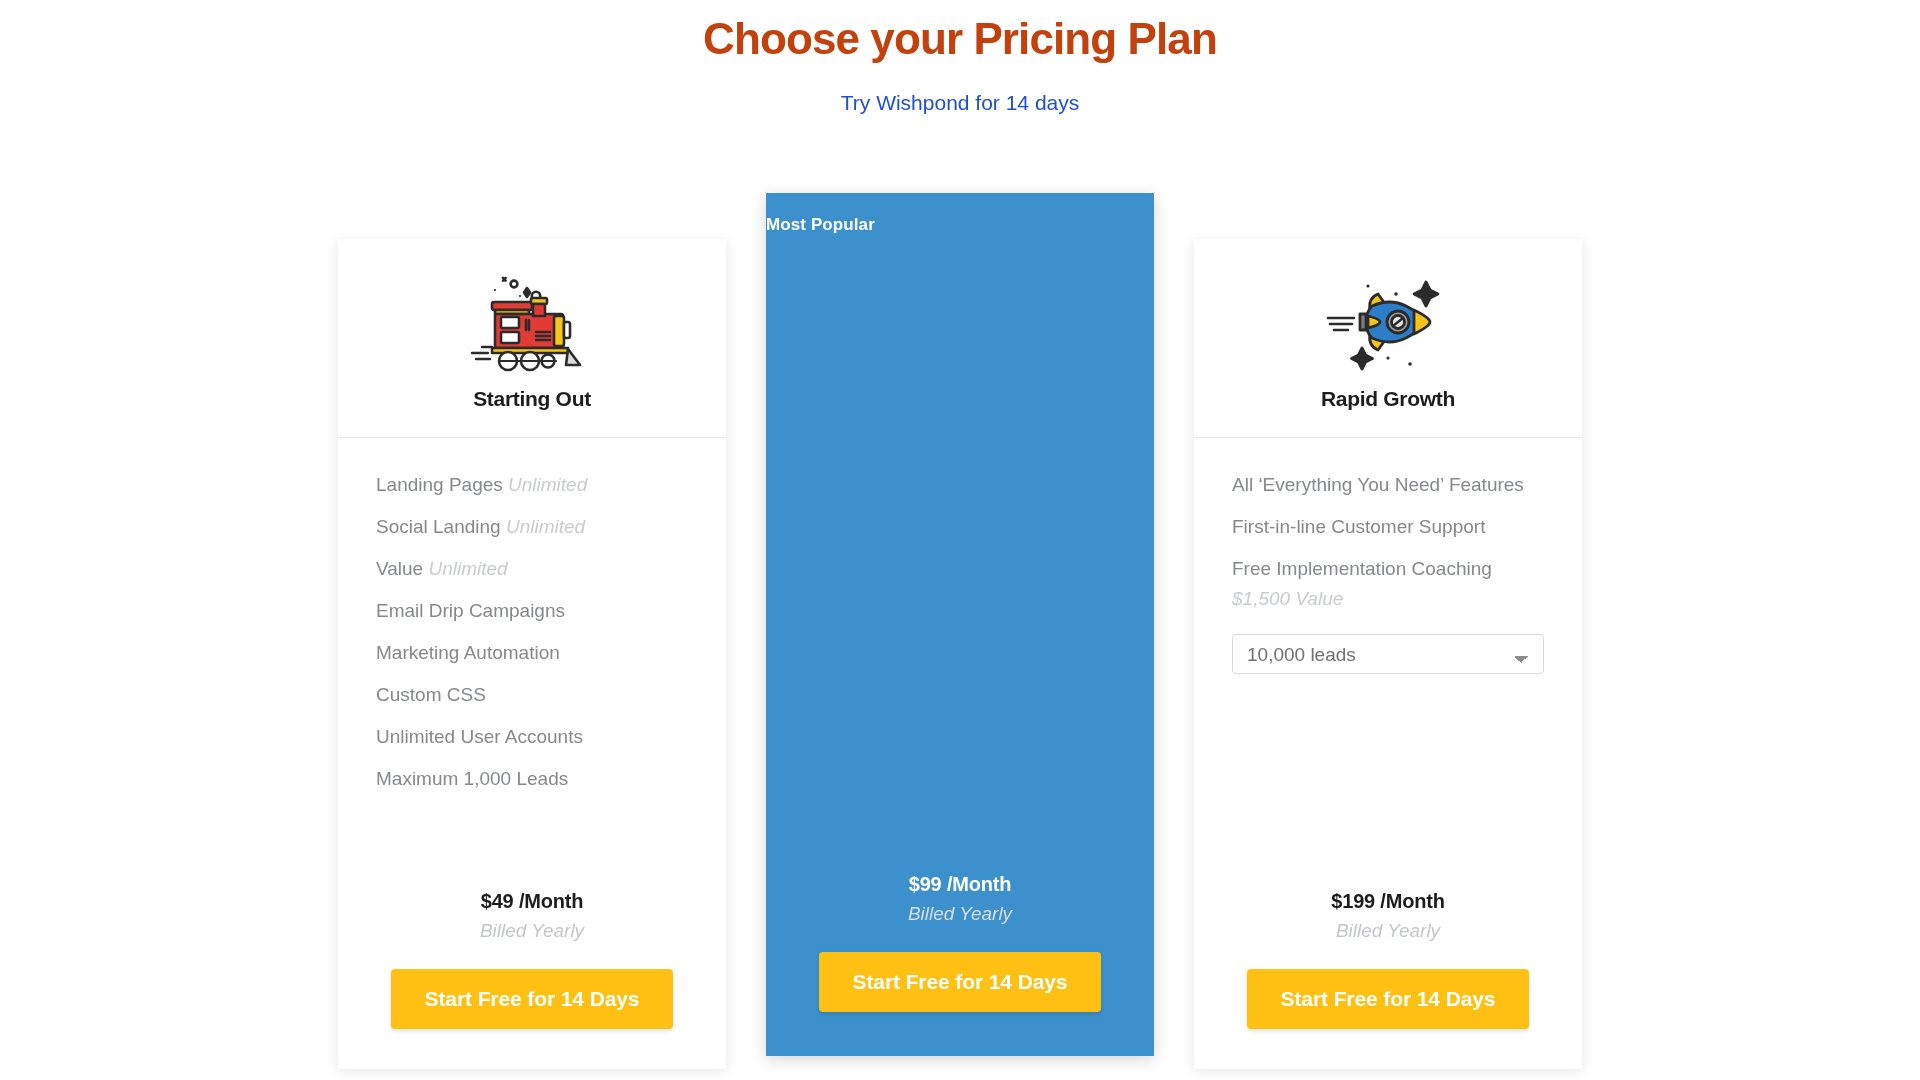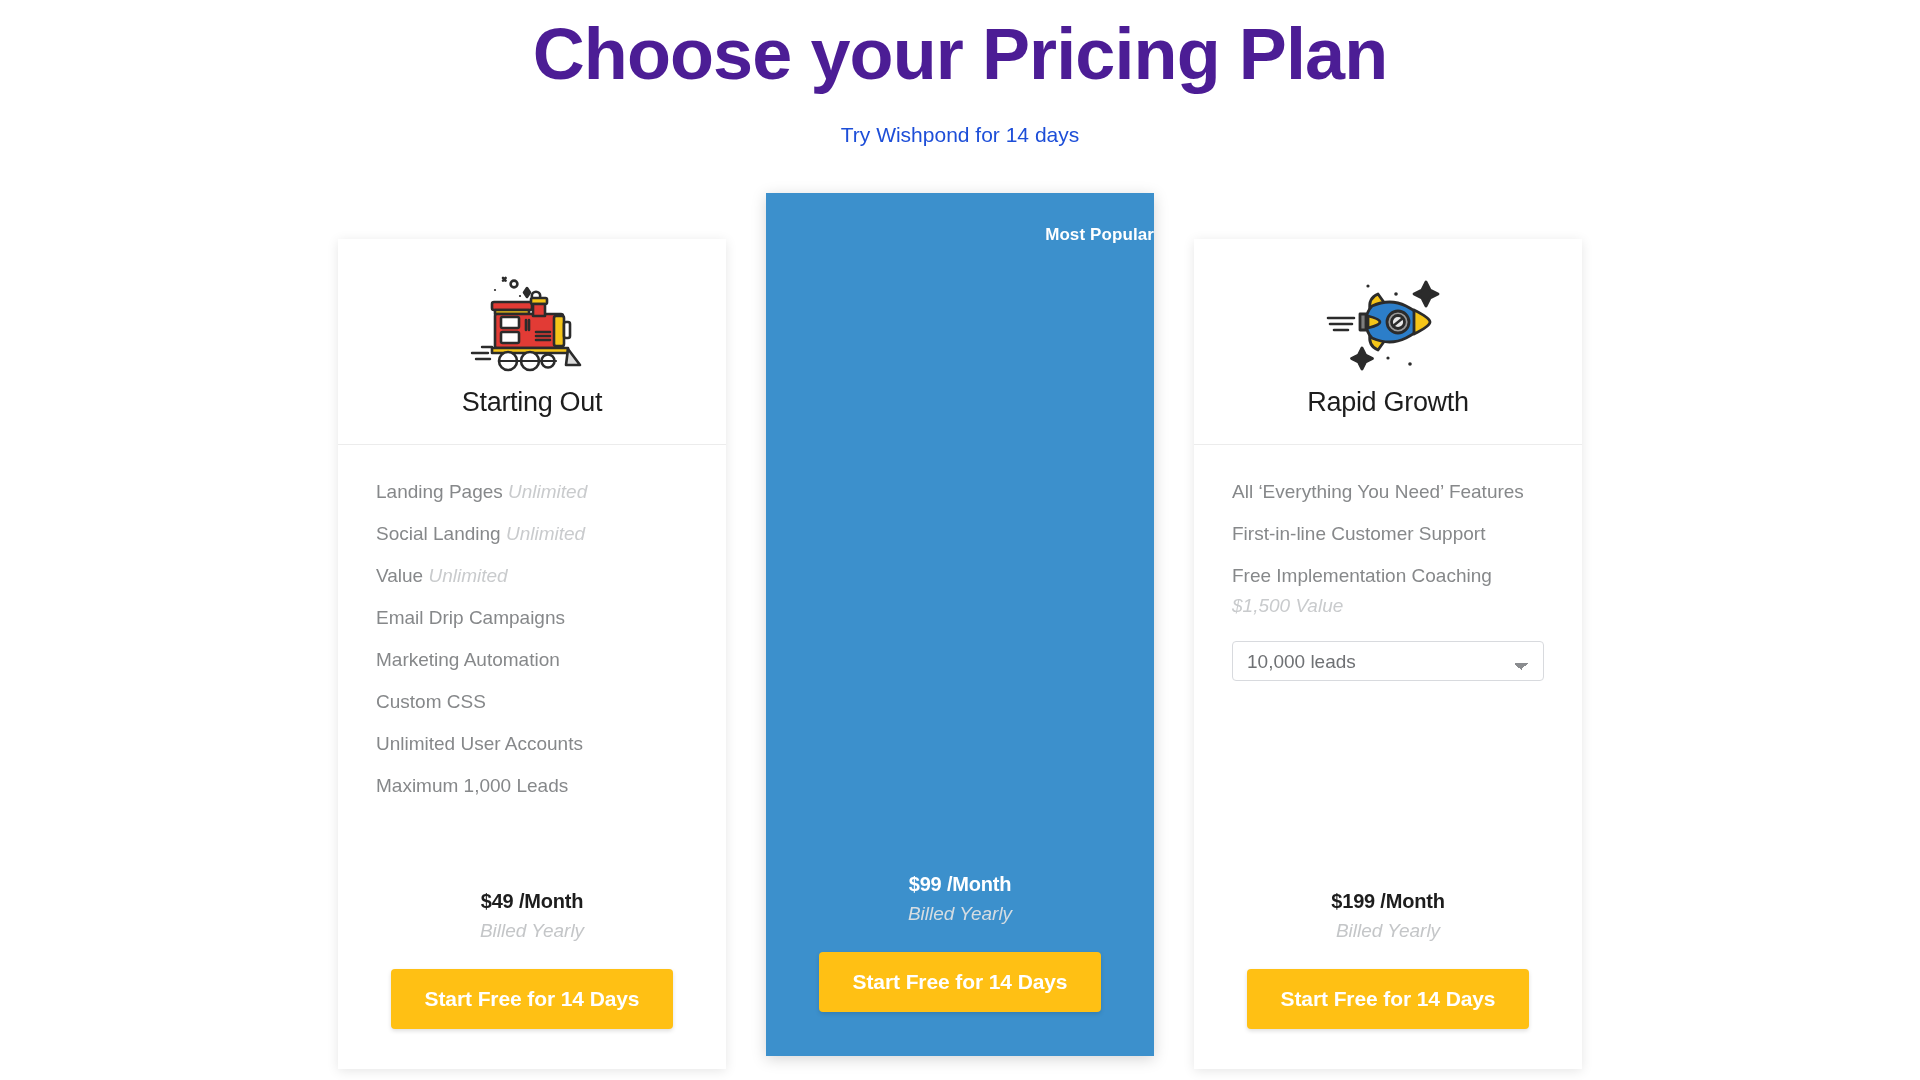--- a/index.html
+++ b/index.html
@@ -19,23 +19,23 @@
     background: #ffffff;
   }
 
   
   .header {
     width: 100%;
     padding-top: 14px;
     text-align: center;
   }
   .page-title {
-    font-size: 72px;
-    font-weight: bold;
-    color: #4c1d95;
+    font-size: 44px;
+    font-weight: bold;
+    color: #c2410c;
     letter-spacing: -0.9px;
     line-height: 1.12;
   }
   .page-subtitle {
     margin-top: 28px;
     font-size: 21px;
     color: #1d4ed8;
     font-weight: normal;
   }
 
@@ -67,25 +67,25 @@
 
   .card.featured {
     width: 388px;
     background: #3c90cc;
     min-height: 863px;
     box-shadow: 0 3px 14px rgba(0,0,0,0.17);
   }
 
   
   .most-popular {
-    text-align: right;
+    text-align: left;
     color: #ffffff;
     font-size: 17px;
     font-weight: bold;
-    padding-top: 32px;
+    padding-top: 22px;
     letter-spacing: 0.1px;
   }
 
   .card-head {
     text-align: center;
     padding-top: 24px;
     padding-bottom: 26px;
     border-bottom: 1px solid #ececec;
   }
   .card.featured .card-head {
@@ -95,22 +95,22 @@
   }
 
   .icon-wrap {
     height: 118px;
     display: flex;
     align-items: center;
     justify-content: center;
   }
 
   .plan-name {
-    font-size: 27px;
-    font-weight: normal;
+    font-size: 21px;
+    font-weight: bold;
     color: #1d1d1d;
     letter-spacing: -0.3px;
     margin-top: 6px;
   }
   .card.featured .plan-name { color: #ffffff; }
 
   
   .features {
     list-style: none;
     padding: 37px 38px 0 38px;

